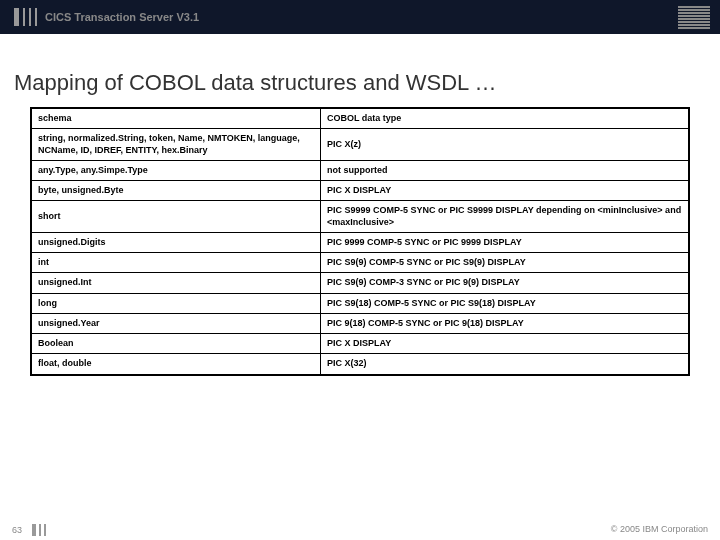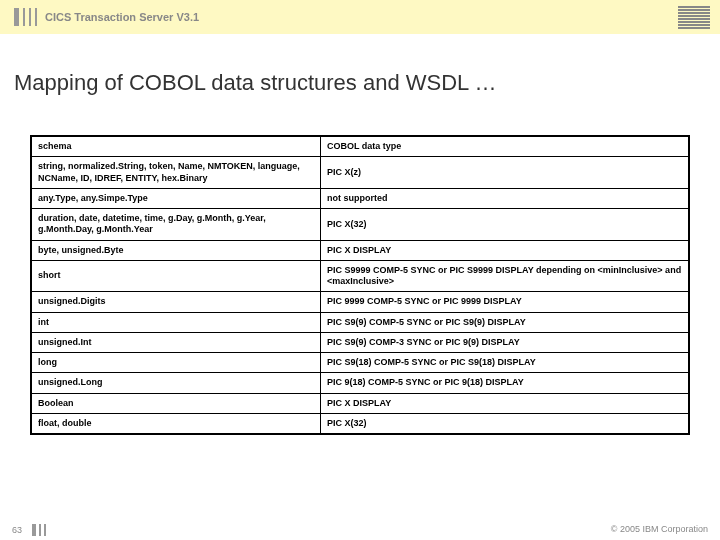--- a/index.html
+++ b/index.html
@@ -5,21 +5,21 @@
   * { margin: 0; padding: 0; box-sizing: border-box; }
   body {
     width: 720px;
     height: 540px;
     font-family: Arial, Helvetica, sans-serif;
     background: #fff;
     position: relative;
     overflow: hidden;
   }
   .header {
-    background: #fef9c3;
+    background: #0f172a;
     height: 34px;
     display: flex;
     align-items: center;
     justify-content: space-between;
     padding: 0 10px 0 14px;
     position: relative;
   }
   .header-bars {
     display: flex;
     gap: 4px;
@@ -43,21 +43,20 @@
   .ibm-line { height: 2px; width: 32px; background: #888; }
   .under-stripe { height: 14px; background: #fff; }
   .slide-title {
     font-size: 22px;
     color: #333;
     padding: 22px 22px 10px 14px;
     font-weight: 400;
   }
   .table-wrap {
     padding: 1px 30px;
-    margin-top: 28px;
   }
   table {
     width: 100%;
     border-collapse: collapse;
     border: 2px solid #000;
     table-layout: fixed;
   }
   th, td {
     border: 1px solid #000;
     font-size: 9px;
@@ -133,24 +132,20 @@
     <tbody>
       <tr>
           <td>string, normalized.String, token, Name, NMTOKEN, language, NCName, ID, IDREF, ENTITY, hex.Binary</td>
           <td>PIC X(z)</td>
         </tr>
       <tr>
           <td>any.Type, any.Simpe.Type</td>
           <td>not supported</td>
         </tr>
       <tr>
-          <td>duration, date, datetime, time, g.Day, g.Month, g.Year, g.Month.Day, g.Month.Year</td>
-          <td>PIC X(32)</td>
-        </tr>
-      <tr>
           <td>byte, unsigned.Byte</td>
           <td>PIC X DISPLAY</td>
         </tr>
       <tr>
           <td>short</td>
           <td>PIC S9999 COMP-5 SYNC or PIC S9999 DISPLAY depending on &lt;minInclusive&gt; and &lt;maxInclusive&gt;</td>
         </tr>
       <tr>
           <td>unsigned.Digits</td>
           <td>PIC 9999 COMP-5 SYNC or PIC 9999 DISPLAY</td>
@@ -161,21 +156,21 @@
         </tr>
       <tr>
           <td>unsigned.Int</td>
           <td>PIC S9(9) COMP-3 SYNC or PIC 9(9) DISPLAY</td>
         </tr>
       <tr>
           <td>long</td>
           <td>PIC S9(18) COMP-5 SYNC or PIC S9(18) DISPLAY</td>
         </tr>
       <tr>
-          <td>unsigned.Long</td>
+          <td>unsigned.Year</td>
           <td>PIC 9(18) COMP-5 SYNC or PIC 9(18) DISPLAY</td>
         </tr>
       <tr>
           <td>Boolean</td>
           <td>PIC X DISPLAY</td>
         </tr>
       <tr>
           <td>float, double</td>
           <td>PIC X(32)</td>
         </tr>

